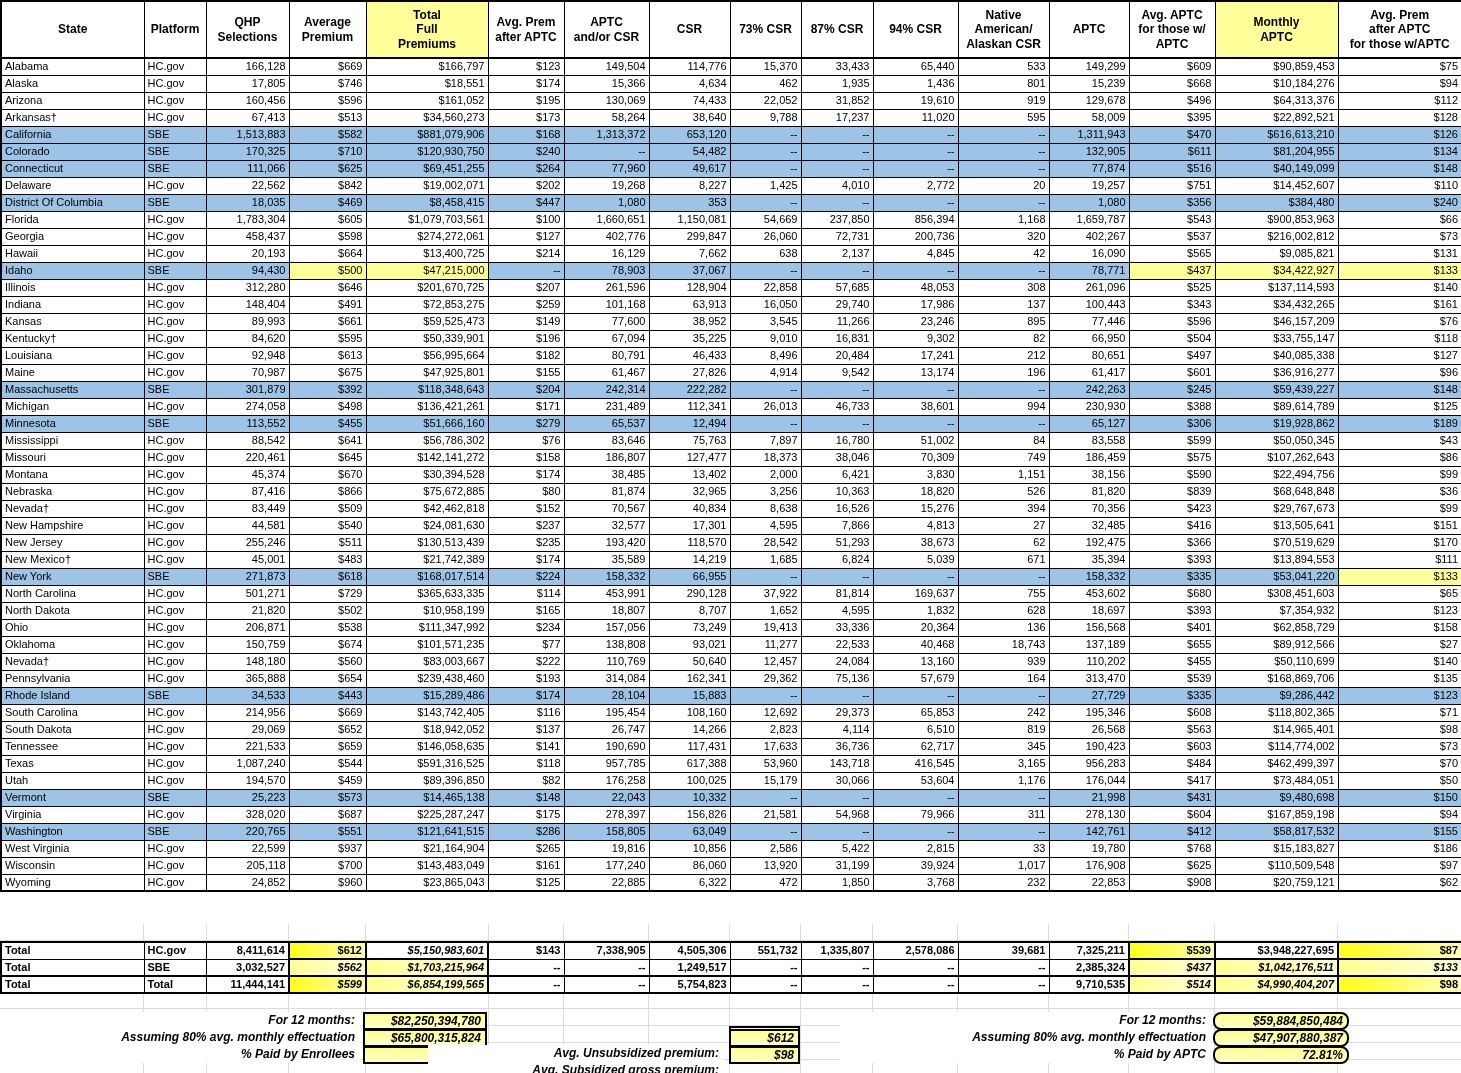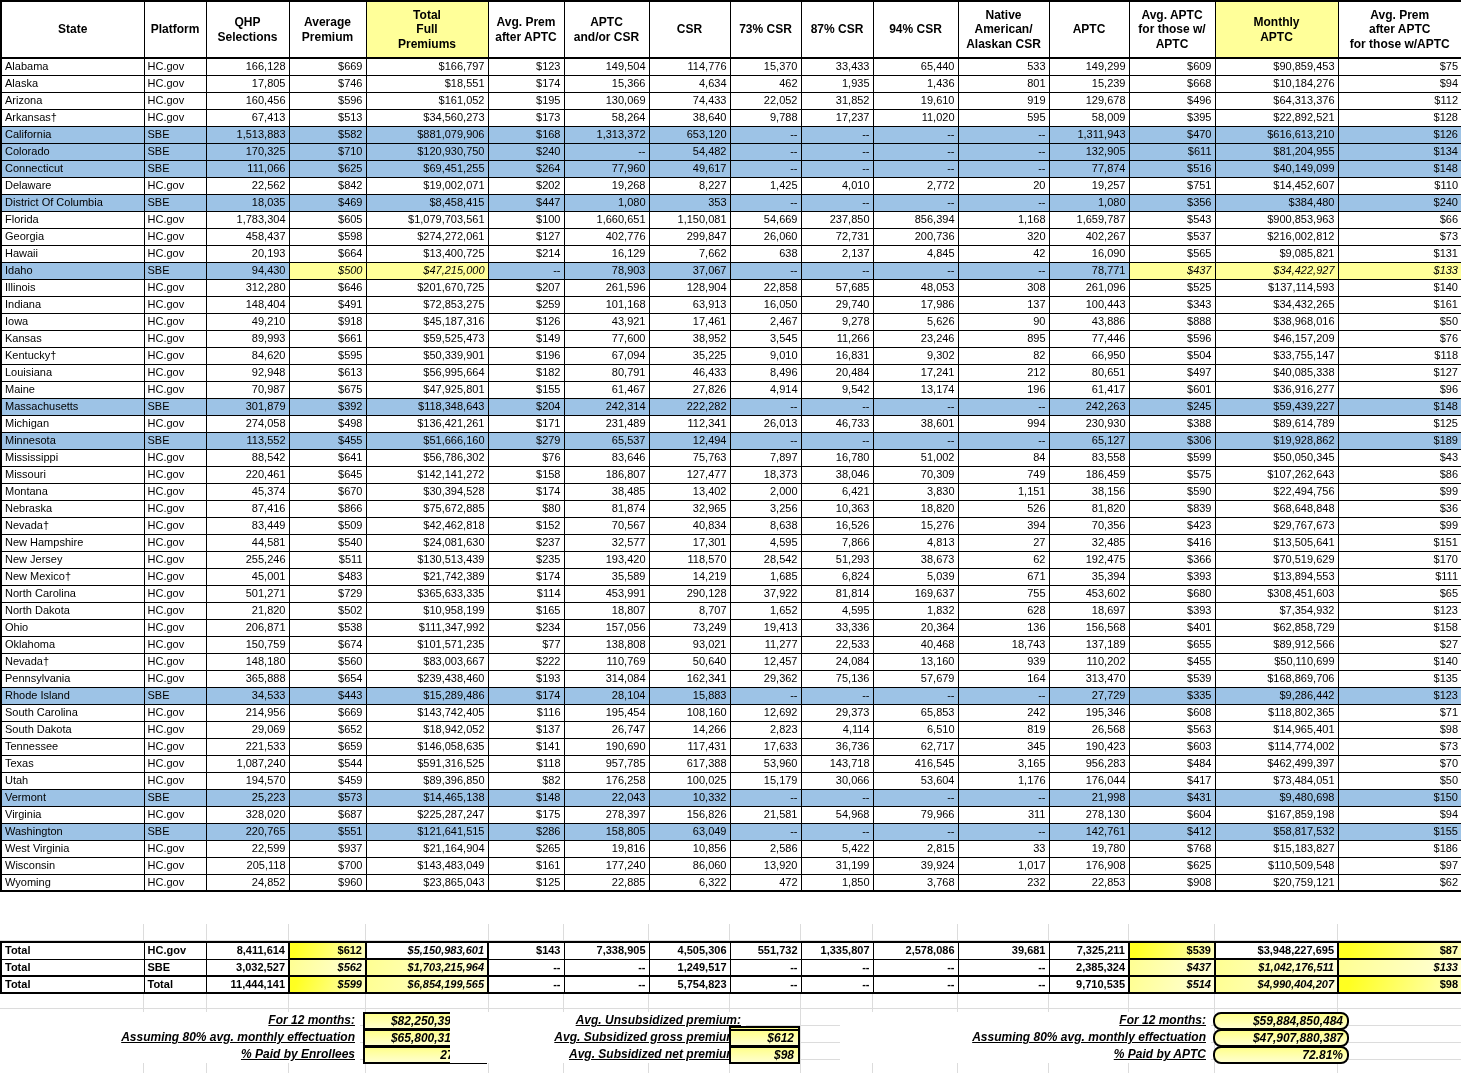--- a/index.html
+++ b/index.html
@@ -7,21 +7,21 @@
          font-family:"Liberation Sans",sans-serif;color:#000;}
   table{border-collapse:collapse;table-layout:fixed;width:1461px;}
   
   .main{position:absolute;left:0;top:0;border:2px solid #000;}
   .main th,.main td{border:1px solid #000;overflow:hidden;white-space:nowrap;box-sizing:border-box;}
   .main thead th{border-bottom:2px solid #000;height:57px;font-size:12px;font-weight:bold;
                  text-align:center;vertical-align:middle;white-space:pre-line;line-height:1.2;background:#fff;padding:0 1px;}
   .main tbody td{height:17px;font-size:11px;padding:0 3px;background:#fff;line-height:15px;}
   .num{text-align:right;}
   .sbe td{background:#9DC3E6 !important;}
-  td.yl{background:#FFFF99 !important;font-style:italic;}
+  td.yl{background:#FFFF99 !important;}
   th.hyl{background:#FFFF99 !important;}
   
   .grid-bg{position:absolute;left:0;top:924px;width:1461px;height:149px;
     background-image:
       repeating-linear-gradient(to bottom, transparent 0px, transparent 16px, #dcdcdc 16px, #dcdcdc 17px),
       linear-gradient(#dcdcdc,#dcdcdc),linear-gradient(#dcdcdc,#dcdcdc),linear-gradient(#dcdcdc,#dcdcdc),
       linear-gradient(#dcdcdc,#dcdcdc),linear-gradient(#dcdcdc,#dcdcdc),linear-gradient(#dcdcdc,#dcdcdc),
       linear-gradient(#dcdcdc,#dcdcdc),linear-gradient(#dcdcdc,#dcdcdc),linear-gradient(#dcdcdc,#dcdcdc),
       linear-gradient(#dcdcdc,#dcdcdc),linear-gradient(#dcdcdc,#dcdcdc),linear-gradient(#dcdcdc,#dcdcdc),
       linear-gradient(#dcdcdc,#dcdcdc),linear-gradient(#dcdcdc,#dcdcdc),linear-gradient(#dcdcdc,#dcdcdc);
@@ -37,25 +37,25 @@
              white-space:nowrap;overflow:hidden;background:#fff;box-sizing:border-box;line-height:15px;}
   .totals tr.grand td{border-top:2px solid #000;}
   td.bright{background:linear-gradient(110deg,#ffff21 10%,#ffffb8 95%) !important;}
   td.pale{background:linear-gradient(110deg,#ffff96 5%,#ffffd9 95%) !important;}
   td.boxed{border:2px solid #000;}
   .it{font-style:italic;}
   
   .footer{position:absolute;left:0;top:1012px;width:1461px;height:61px;}
   .footer .lab,.footer .val{position:absolute;height:17px;line-height:17px;font-size:12px;
         font-weight:bold;font-style:italic;white-space:nowrap;box-sizing:border-box;}
-  .footer .lab{background:#fff;text-align:right;padding-right:5px;text-decoration:underline;}
+  .footer .lab{background:#fff;text-align:right;padding-right:5px;}
   .footer .val{border:2px solid #000;background:linear-gradient(180deg,#ffff8c,#ffffce);
         text-align:right;padding-right:4px;height:18px;line-height:14px;}
   .fl-lab{left:0;width:360px;}   .fl-val{left:363px;width:124px;}
-  .fm-lab{left:450px;width:296px;} .fm-val{left:729px;width:71px;}
+  .fm-lab{left:428px;width:296px;margin-top:33px;} .fm-val{left:729px;width:71px;}
   .fr-lab{left:840px;width:371px;} .fr-val{left:1213px;width:136px;border-radius:8px;}
 </style>
 </head>
 <body>
 
 <div id="sheet">
   <div class="grid-bg"></div>
 
   <table class="main">
     <colgroup>
@@ -374,38 +374,20 @@
           <td class="num">16,050</td>
           <td class="num">29,740</td>
           <td class="num">17,986</td>
           <td class="num">137</td>
           <td class="num">100,443</td>
           <td class="num">$343</td>
           <td class="num">$34,432,265</td>
           <td class="num">$161</td>
         </tr>
         <tr>
-          <td>Iowa</td>
-          <td>HC.gov</td>
-          <td class="num">49,210</td>
-          <td class="num">$918</td>
-          <td class="num">$45,187,316</td>
-          <td class="num">$126</td>
-          <td class="num">43,921</td>
-          <td class="num">17,461</td>
-          <td class="num">2,467</td>
-          <td class="num">9,278</td>
-          <td class="num">5,626</td>
-          <td class="num">90</td>
-          <td class="num">43,886</td>
-          <td class="num">$888</td>
-          <td class="num">$38,968,016</td>
-          <td class="num">$50</td>
-        </tr>
-        <tr>
           <td>Kansas</td>
           <td>HC.gov</td>
           <td class="num">89,993</td>
           <td class="num">$661</td>
           <td class="num">$59,525,473</td>
           <td class="num">$149</td>
           <td class="num">77,600</td>
           <td class="num">38,952</td>
           <td class="num">3,545</td>
           <td class="num">11,266</td>
@@ -660,20 +642,38 @@
           <td class="num">35,589</td>
           <td class="num">14,219</td>
           <td class="num">1,685</td>
           <td class="num">6,824</td>
           <td class="num">5,039</td>
           <td class="num">671</td>
           <td class="num">35,394</td>
           <td class="num">$393</td>
           <td class="num">$13,894,553</td>
           <td class="num">$111</td>
+        </tr>
+        <tr class="sbe">
+          <td>New York</td>
+          <td>SBE</td>
+          <td class="num">271,873</td>
+          <td class="num">$618</td>
+          <td class="num">$168,017,514</td>
+          <td class="num">$224</td>
+          <td class="num">158,332</td>
+          <td class="num">66,955</td>
+          <td class="num">--</td>
+          <td class="num">--</td>
+          <td class="num">--</td>
+          <td class="num">--</td>
+          <td class="num">158,332</td>
+          <td class="num">$335</td>
+          <td class="num">$53,041,220</td>
+          <td class="num yl">$133</td>
         </tr>
         <tr>
           <td>North Carolina</td>
           <td>HC.gov</td>
           <td class="num">501,271</td>
           <td class="num">$729</td>
           <td class="num">$365,633,335</td>
           <td class="num">$114</td>
           <td class="num">453,991</td>
           <td class="num">290,128</td>

